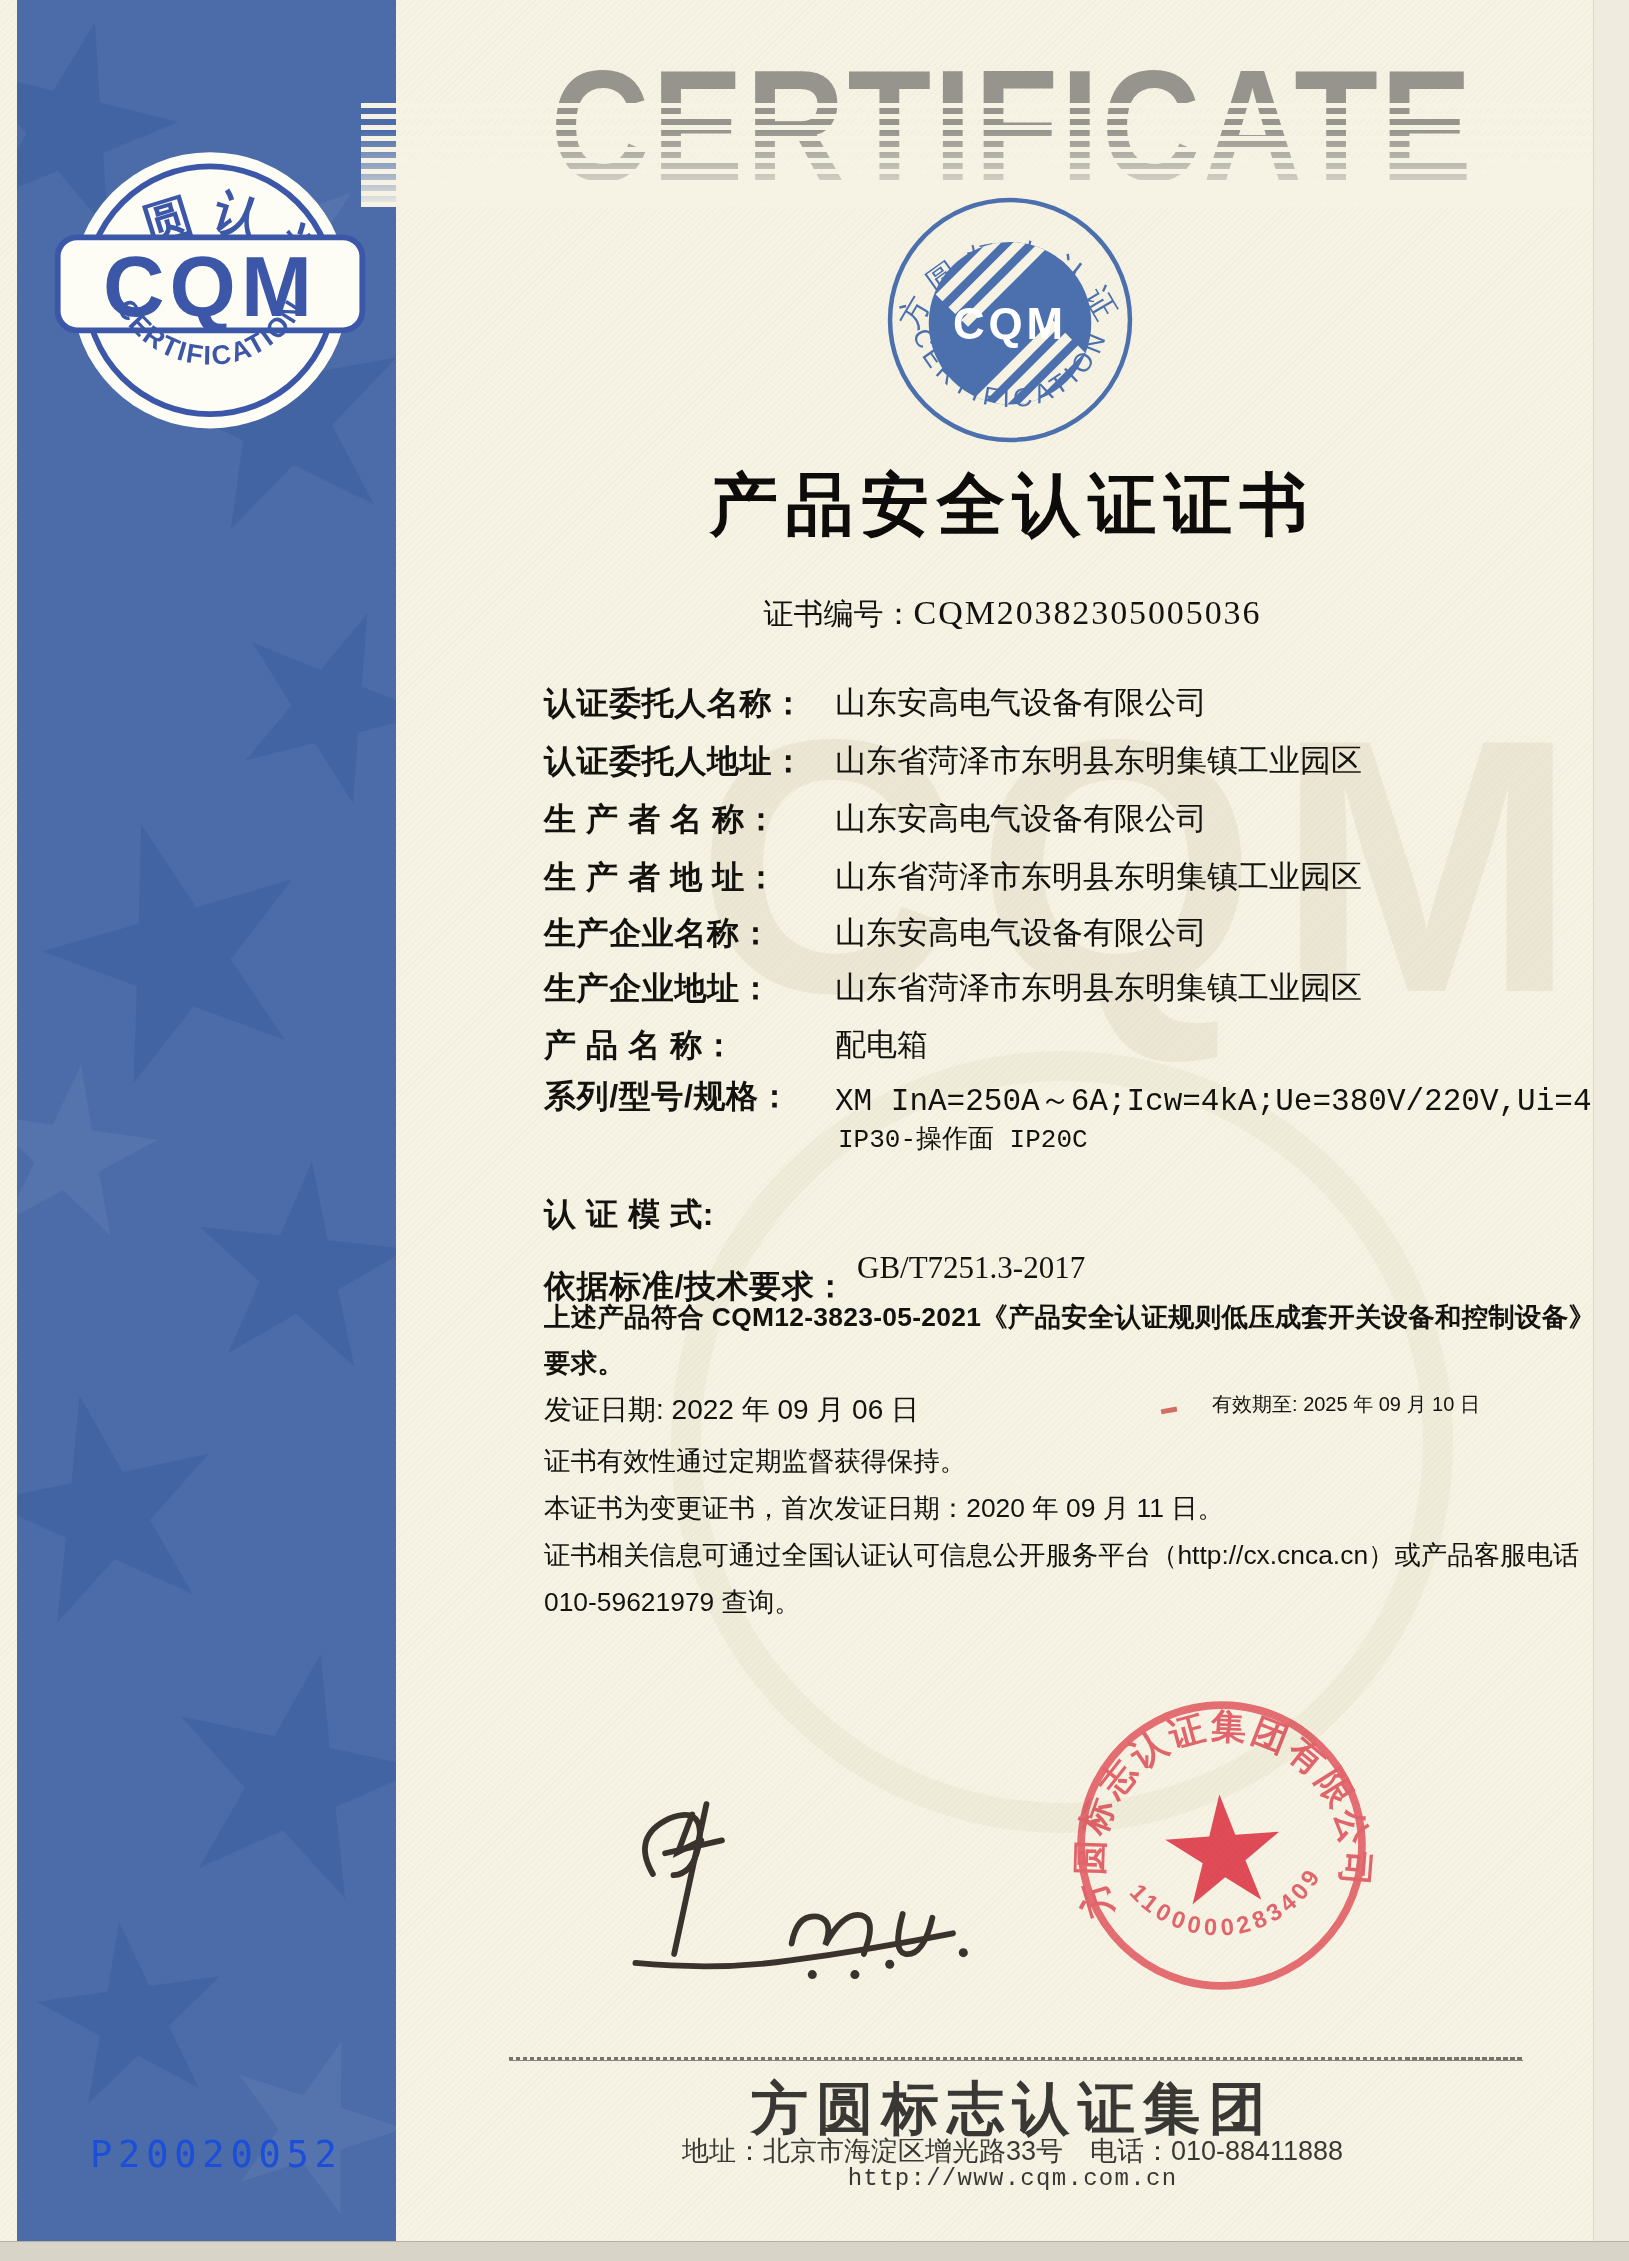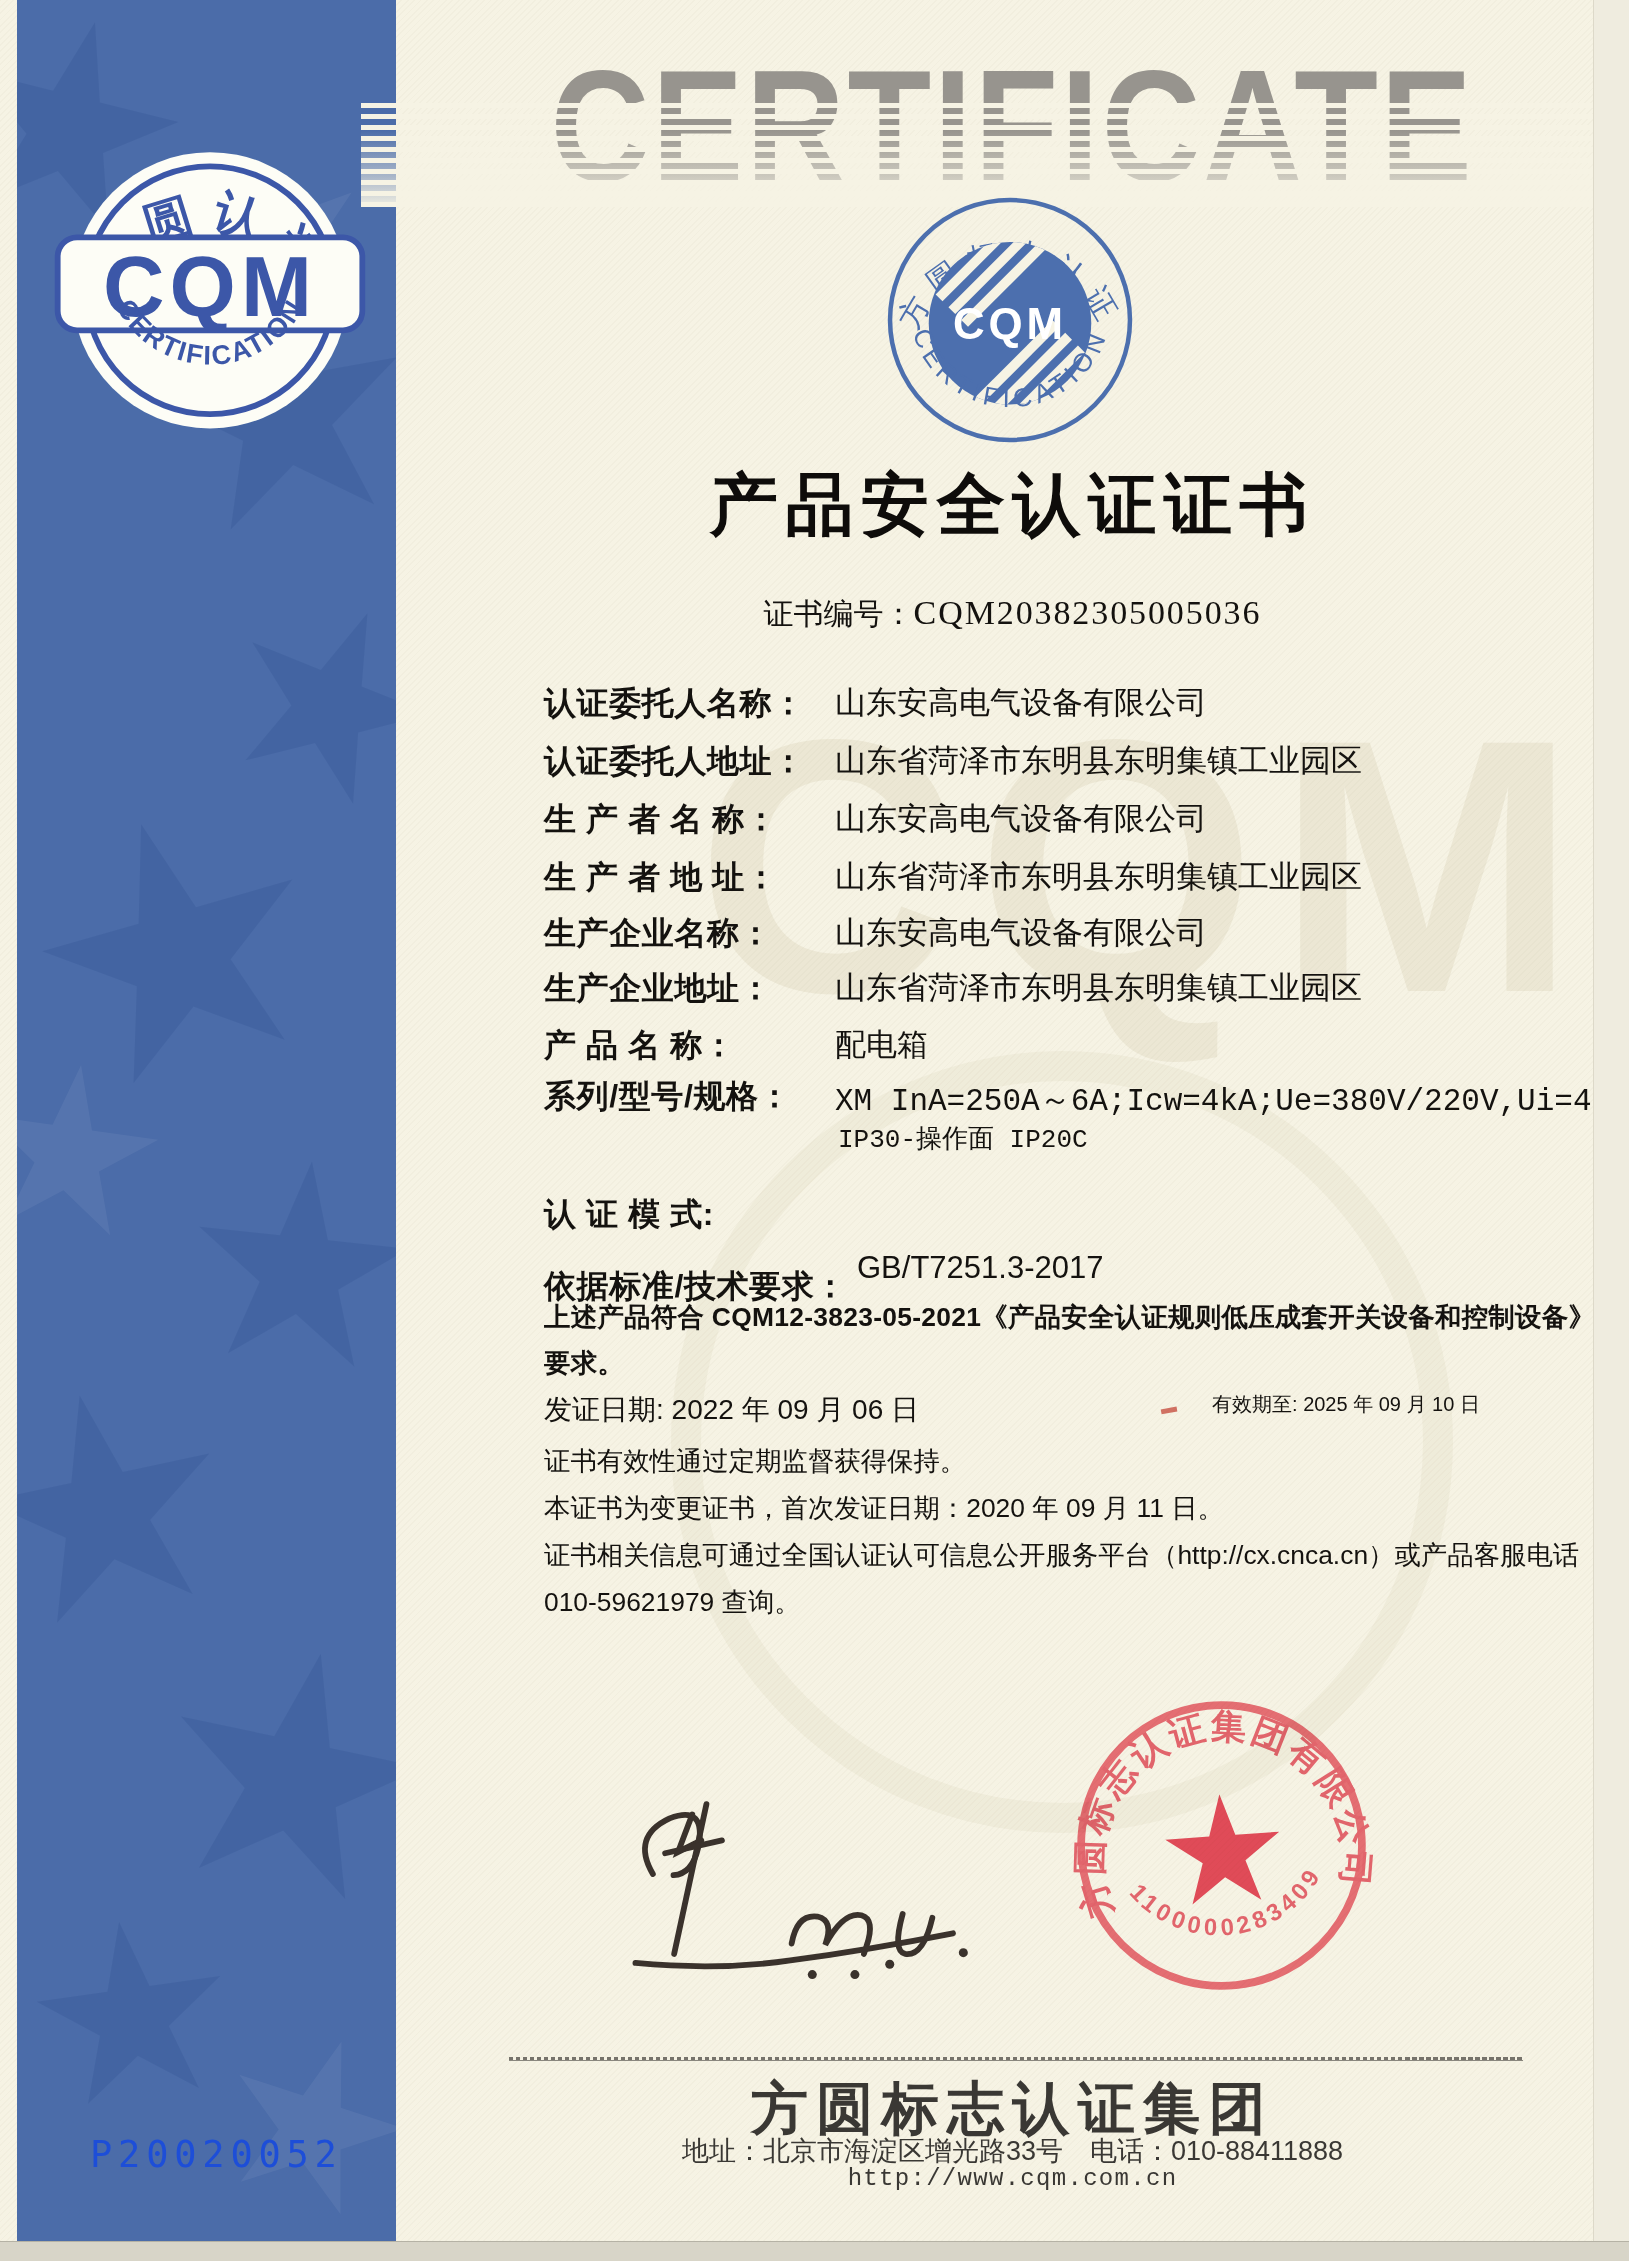--- a/index.html
+++ b/index.html
@@ -36,21 +36,21 @@
   .certno{position:absolute;left:387px;top:594px;width:1251px;text-align:center;font-size:30px;white-space:nowrap;}
   .certno .num{font-family:"Liberation Serif","DejaVu Serif",serif;font-size:34px;letter-spacing:1.9px;}
   
   .row{position:absolute;left:544px;width:1057px;display:flex;align-items:flex-start;white-space:nowrap;}
   .row .lab{flex:none;width:291px;font-weight:700;font-size:32px;letter-spacing:0.6px;}
   .row .val{font-size:31px;}
   .mono{font-family:"Liberation Mono","DejaVu Sans Mono",monospace;font-size:26px;padding-top:3.9px;}
   .specline2{position:absolute;left:838px;font-family:"Liberation Mono","DejaVu Sans Mono",monospace;font-size:26px;white-space:nowrap;}
   .lab-mode{width:226px !important;}
   .lab-std{width:313px !important;margin-top:15px;}
-  .serifval{font-family:Liberation Sans, sans-serif;font-size:32px;}
+  .serifval{font-family:Liberation Serif, serif;font-size:32px;}
   .stmt{position:absolute;left:544px;width:1070px;font-weight:700;font-size:26.4px;letter-spacing:0.3px;white-space:nowrap;}
   .note{position:absolute;left:544px;width:1070px;font-size:26.4px;white-space:nowrap;}
   .dateL{position:absolute;left:544px;font-size:28px;white-space:nowrap;}
   .dateR{position:absolute;left:1212px;font-size:20px;white-space:nowrap;}
   .redtick{position:absolute;left:1161px;top:1408px;width:15.5px;height:4.5px;background:#c0392b;opacity:.7;transform:rotate(-10deg);}
   
   .stamp{position:absolute;left:1065px;top:1689px;width:313px;height:313px;transform:rotate(-6deg);
          mix-blend-mode:multiply;opacity:.95;}
   .stamp-star{position:absolute;left:1164px;top:1794px;width:119px;height:119px;background:#e94f62;
          mix-blend-mode:multiply;transform:rotate(-4deg);

